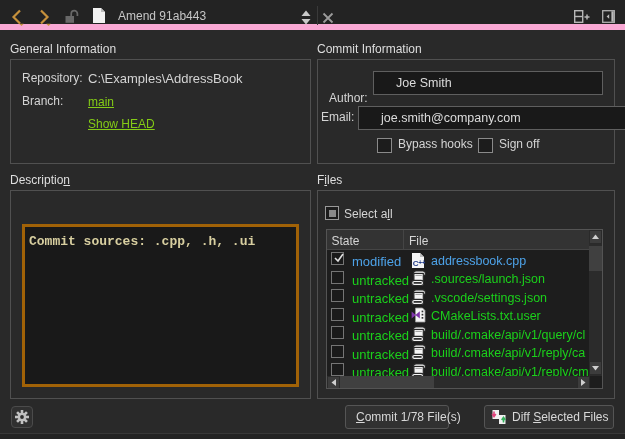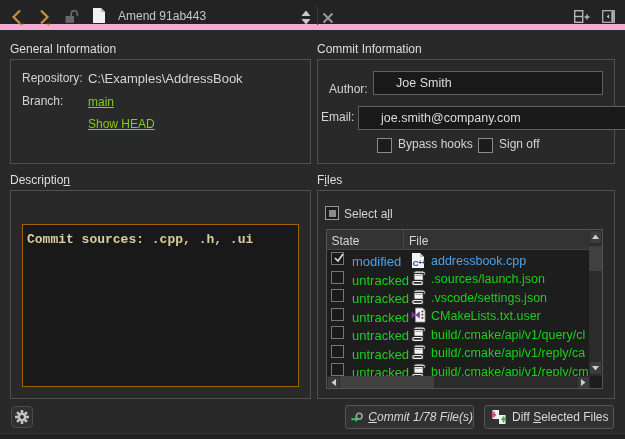--- a/index.html
+++ b/index.html
@@ -77,30 +77,30 @@
 <div class="gb" style="left:10px;top:190px;width:301px;height:209px;"></div>
 <div class="gblabel" style="left:317px;top:173px;">F<u>i</u>les</div>
 <div class="gb" style="left:317px;top:190px;width:298px;height:209px;"></div>
 
 <div class="abs" style="left:22px;top:71px;">Repository:</div>
 <div class="abs" style="left:88px;top:70.5px;font-size:13px;">C:\Examples\AddressBook</div>
 <div class="abs" style="left:22px;top:94px;">Branch:</div>
 <div class="abs link" style="left:88px;top:95px;">main</div>
 <div class="abs link" style="left:88px;top:117px;">Show HEAD</div>
 
-<div class="abs" style="left:329px;top:82px;">Author:</div>
+<div class="abs" style="left:329px;top:91px;">Author:</div>
 <div class="input" style="left:373px;top:71px;width:230px;height:24px;">Joe Smith</div>
 <div class="abs" style="left:321px;top:110px;">Email:</div>
 <div class="input" style="left:358px;top:106px;width:270px;height:24px;">joe.smith@company.com</div>
 <div class="cb" style="left:377px;top:138px;width:15px;height:15px;"></div>
 <div class="abs" style="left:398px;top:137px;">Bypass hooks</div>
 <div class="cb" style="left:478px;top:138px;width:15px;height:15px;"></div>
 <div class="abs" style="left:499px;top:137px;">Sign off</div>
 
-<div class="abs" style="left:22px;top:224px;width:277px;height:163px;background:#191919;border:1px solid #a16207;">
+<div class="abs" style="left:22px;top:224px;width:277px;height:163px;background:#191919;border:3px solid #a16207;">
   <div class="abs" style="left:4px;top:7px;font-family:'Liberation Mono',monospace;font-weight:bold;font-size:13px;color:#d8cfa0;">Commit sources: .cpp, .h, .ui</div>
 </div>
 
 <div class="cb" style="left:325px;top:206px;width:14px;height:14px;border-color:#999;">
   <div class="abs" style="left:2.5px;top:2.5px;width:7px;height:7px;background:#8a8a8a;"></div>
 </div>
 <div class="abs" style="left:344px;top:207px;">Select a<u>l</u>l</div>
 
 <div class="abs" style="left:326px;top:229px;width:277px;height:160px;border:1px solid #545454;background:#1d1d1d;overflow:hidden;">
 
@@ -238,21 +238,21 @@
       <circle cx="7" cy="7" r="4.2"></circle>
       <rect x="5.7" y="0" width="2.6" height="14"></rect>
       <rect x="0" y="5.7" width="14" height="2.6"></rect>
       <rect x="5.7" y="0" width="2.6" height="14" transform="rotate(45 7 7)"></rect>
       <rect x="5.7" y="0" width="2.6" height="14" transform="rotate(-45 7 7)"></rect>
     </g>
     <circle cx="7" cy="7" r="1.9" fill="#303030"></circle>
   </svg>
 </div>
 
-<div class="btn" style="left:345px;top:405px;width:129px;font-style:italic;">
+<div class="btn" style="left:345px;top:405px;width:104px;">
   <svg style="margin-left:5px;" width="18" height="17" viewBox="0 0 18 17">
     <circle cx="12" cy="6.5" r="4.2" stroke="#a0a0a0" stroke-width="2.4" fill="none"></circle>
     <path d="M0.5 11 h7" stroke="#2ecc71" stroke-width="2.8" fill="none"></path>
     <path d="M6.5 6.8 L11.2 11 L6.5 15.2 z" fill="#2ecc71"></path>
   </svg>
   <span style="margin-left:5px;"><u>C</u>ommit 1/78 File(s)</span>
 </div>
 
 <div class="btn" style="left:484px;top:405px;width:130px;">
   <svg style="margin-left:6px;" width="16" height="16" viewBox="0 0 16 16">

